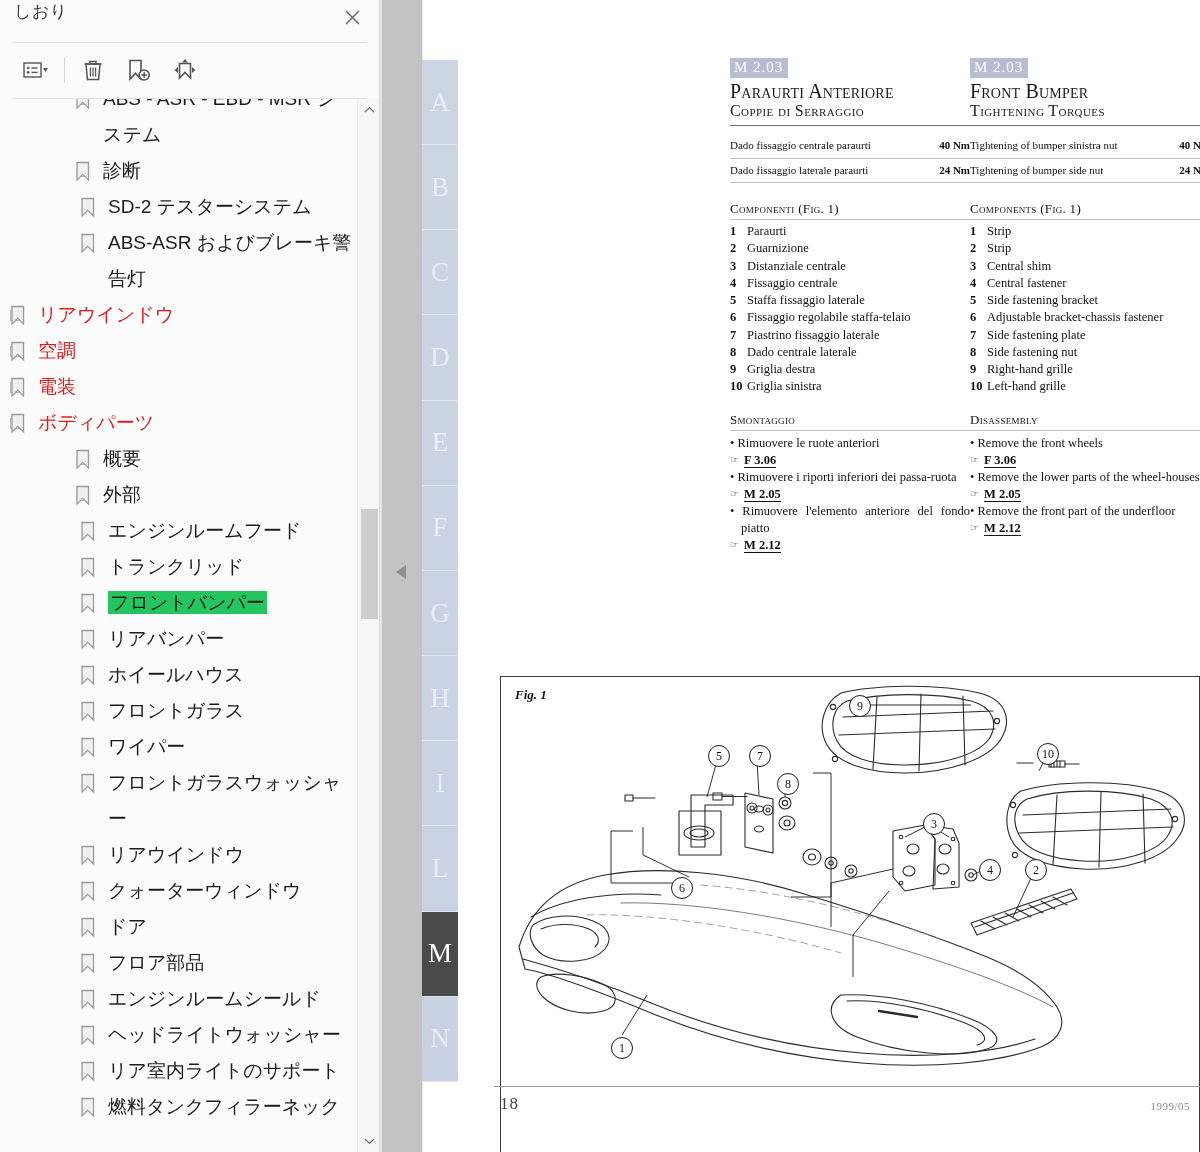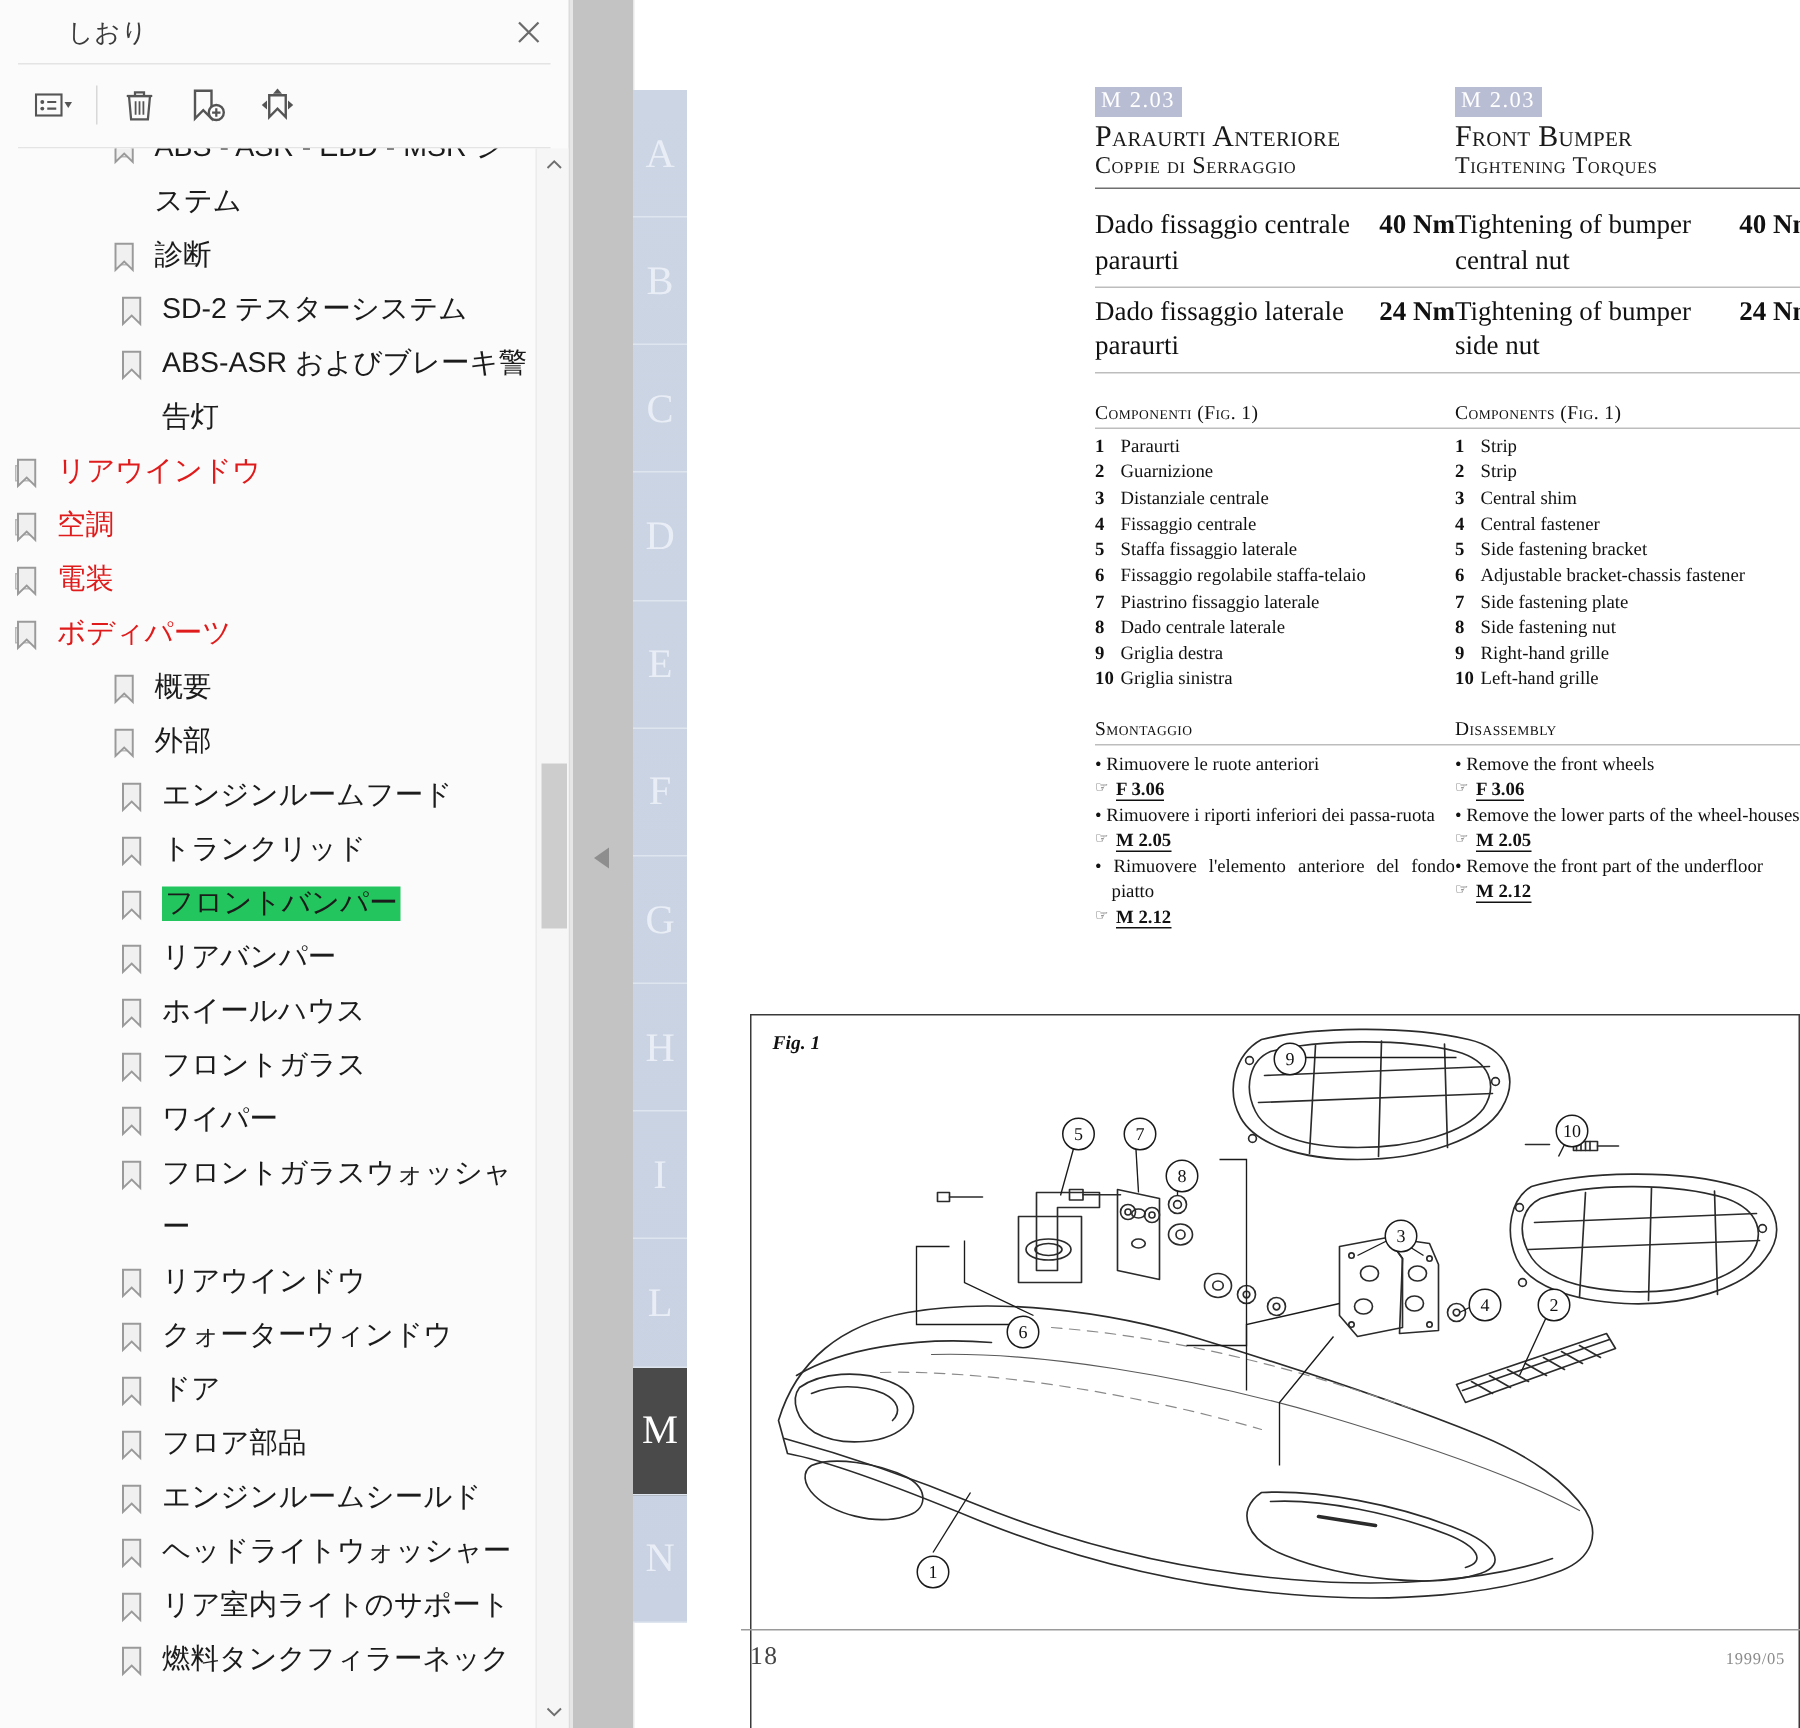--- a/index.html
+++ b/index.html
@@ -13,21 +13,21 @@
   #app { position: relative; width: 1200px; height: 1152px; background:#ffffff; }
 
   
   #bookmarks-panel {
     position: absolute; left: 0; top: 0; width: 380px; height: 1152px;
     background: #fbfbfb;
     border-right: 1px solid #dcdcdc;
   }
   #bm-header {
     position: relative; height: 42px;
-    display: flex; align-items: center; padding: 0 10px 0 14px; margin-left: 31px;
+    display: flex; padding: 0 10px 0 14px;
   }
   #bm-title { font-size: 17px; color: #3b3b3b; letter-spacing: 0.5px; }
   #bm-close {
     margin-left: auto; width: 34px; height: 34px;
     display:flex; align-items:center; justify-content:center;
     color:#6b6b6b; font-size: 21px; line-height:1; cursor:pointer;
     font-weight: 300;
   }
   #bm-sep1 { position:absolute; left:12px; right:12px; top:42px; height:1px; background:#e4e4e4; }
 
@@ -159,21 +159,21 @@
     font-family:"Liberation Serif","DejaVu Serif",serif;
     font-size: 16px; color:#1a1a1a; font-variant: small-caps; letter-spacing:0.4px;
     padding-bottom: 3px;
   }
   .rule { height:1px; background:#6f6f6f; margin: 2px 0 8px 0; }
   .rule-thin { height:1px; background:#bdbdbd; }
 
   .torque-row {
     display:flex; align-items:flex-start; justify-content:space-between;
     font-family:"Liberation Serif","DejaVu Serif",serif;
-    font-size: 18px; color:#111; line-height: 1.32; padding: 4px 0 5px 0;
+    font-size: 11px; color:#111; line-height: 1.32; padding: 4px 0 5px 0;
   }
   .torque-row .t-label { max-width: 170px; }
   .torque-row .t-val { font-weight: bold; white-space:nowrap; padding-left:8px; }
 
   .list-head {
     font-family:"Liberation Serif","DejaVu Serif",serif;
     font-size: 13px; color:#111; font-variant: small-caps; letter-spacing:0.3px;
   }
   .comp-item {
     display:flex; font-family:"Liberation Serif","DejaVu Serif",serif;
@@ -628,21 +628,21 @@
 
         <div class="col en">
 
           <div class="secnum">M 2.03</div>
           <div class="sec-title">Front Bumper</div>
           <div class="sec-sub">Tightening Torques</div>
           <div class="rule"></div>
 
           <div id="torq-en">
               <div class="torque-row">
-                <span class="t-label">Tightening of bumper central nut</span>
+                <span class="t-label">Tightening of bumper sinistra nut</span>
                 <span class="t-val">40 Nm</span>
               </div>
               <div class="rule-thin"></div>
               <div class="torque-row">
                 <span class="t-label">Tightening of bumper side nut</span>
                 <span class="t-val">24 Nm</span>
               </div>
               <div class="rule-thin"></div>
             </div>
 

